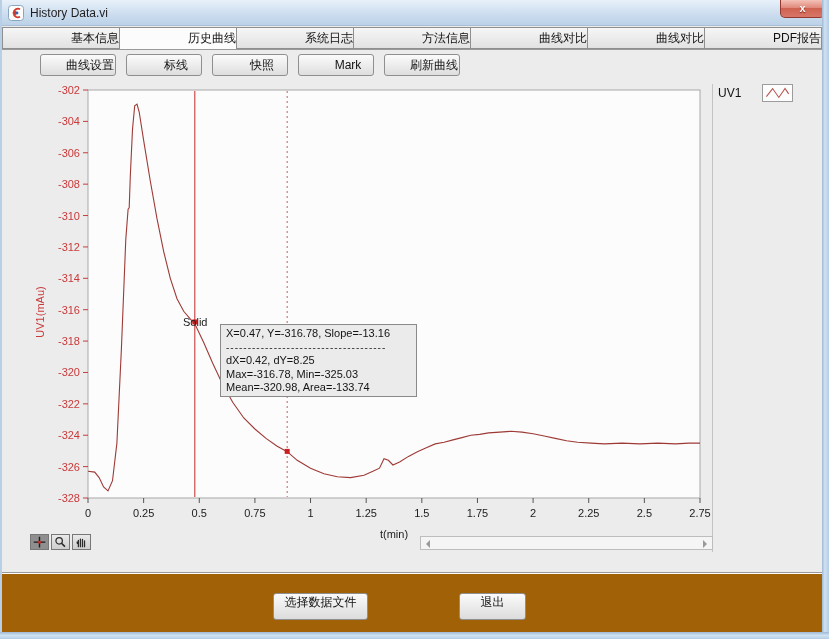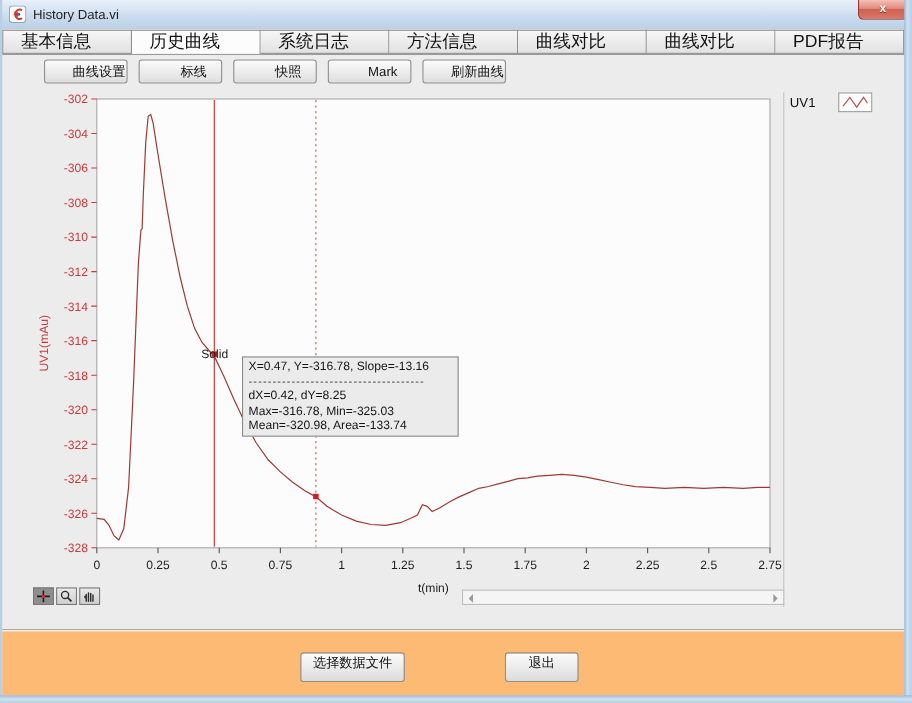--- a/index.html
+++ b/index.html
@@ -19,23 +19,23 @@
   .app-icon { position:absolute; left:8px; top:5px; width:16px; height:16px; }
   .title-text { position:absolute; left:30px; top:6px; font-size:12px; color:#1f1f1f; }
   .close-btn { position:absolute; left:780px; top:0; width:45px; height:18px;
                background:linear-gradient(#f4c1b8,#e08a7c 45%,#cf6251 50%,#d87768);
                border:1px solid #93392f; border-top:none; border-radius:0 0 5px 5px;
                color:#fff; font-size:11px; font-weight:bold; text-align:center; line-height:16px;
                text-shadow:0 1px 1px #7d2b22; cursor:default; }
 
   
   .tabbar { position:absolute; left:2px; top:27px; width:820px; height:23px; display:flex; }
-  .tab { flex:1 1 0; height:22px; line-height:21px; font-size:16px; color:#111;
+  .tab { flex:1 1 0; height:22px; line-height:21px; font-size:12px; color:#111;
          padding-left:16px; border:1px solid #8f8f8f; border-left:none;
-         background:linear-gradient(#f6f6f6,#e2e2e2); }
+         background:linear-gradient(#f6f6f6,#e2e2e2);text-align:right; }
   .tab:first-child { border-left:1px solid #8f8f8f; }
   .tab.selected { background:#fcfcfc; height:23px; border-bottom:none; }
   .content-top-line { position:absolute; left:2px; top:49px; width:820px; height:1px; background:#9a9a9a; }
 
   
   .btn-row { position:absolute; left:40px; top:54px; display:flex; gap:10px; }
   .tb-btn { width:76px; height:22px; font-size:12px; color:#111; text-align:center; line-height:20px;
             background:linear-gradient(#fbfbfb,#dedede); border:1px solid #8f8f8f; border-radius:3px;padding-left:24px; }
 
   
@@ -63,21 +63,21 @@
   
   .hscroll { position:absolute; left:420px; top:536px; width:293px; height:14px;
              background:#f5f5f5; border:1px solid #bdbdbd; }
   .hs-arrow { position:absolute; top:3px; width:0; height:0; }
   .hs-left  { left:5px;  border-top:4px solid transparent; border-bottom:4px solid transparent; border-right:4px solid #9a9a9a; }
   .hs-right { right:5px; border-top:4px solid transparent; border-bottom:4px solid transparent; border-left:4px solid #9a9a9a; }
 
   
   .divider { position:absolute; left:2px; top:572px; width:820px; height:2px;
              border-top:1px solid #9a9a9a; border-bottom:1px solid #fdfdfd; }
-  .footer { position:absolute; left:2px; top:574px; width:820px; height:58px; background:#fdba74; }
+  .footer { position:absolute; left:2px; top:574px; width:820px; height:58px; background:#a16207; }
   .footer-btn { position:absolute; height:27px; font-size:12px; color:#111; text-align:center;
                 background:linear-gradient(#fbfbfb,#dcdcdc); border:1px solid #8f8f8f; border-radius:3px; }
   .btn-select { left:271px; top:19px; width:95px; }
   .btn-exit   { left:457px; top:19px; width:67px; }
 </style>
 </head>
 <body>
 
 <div class="window">
 

